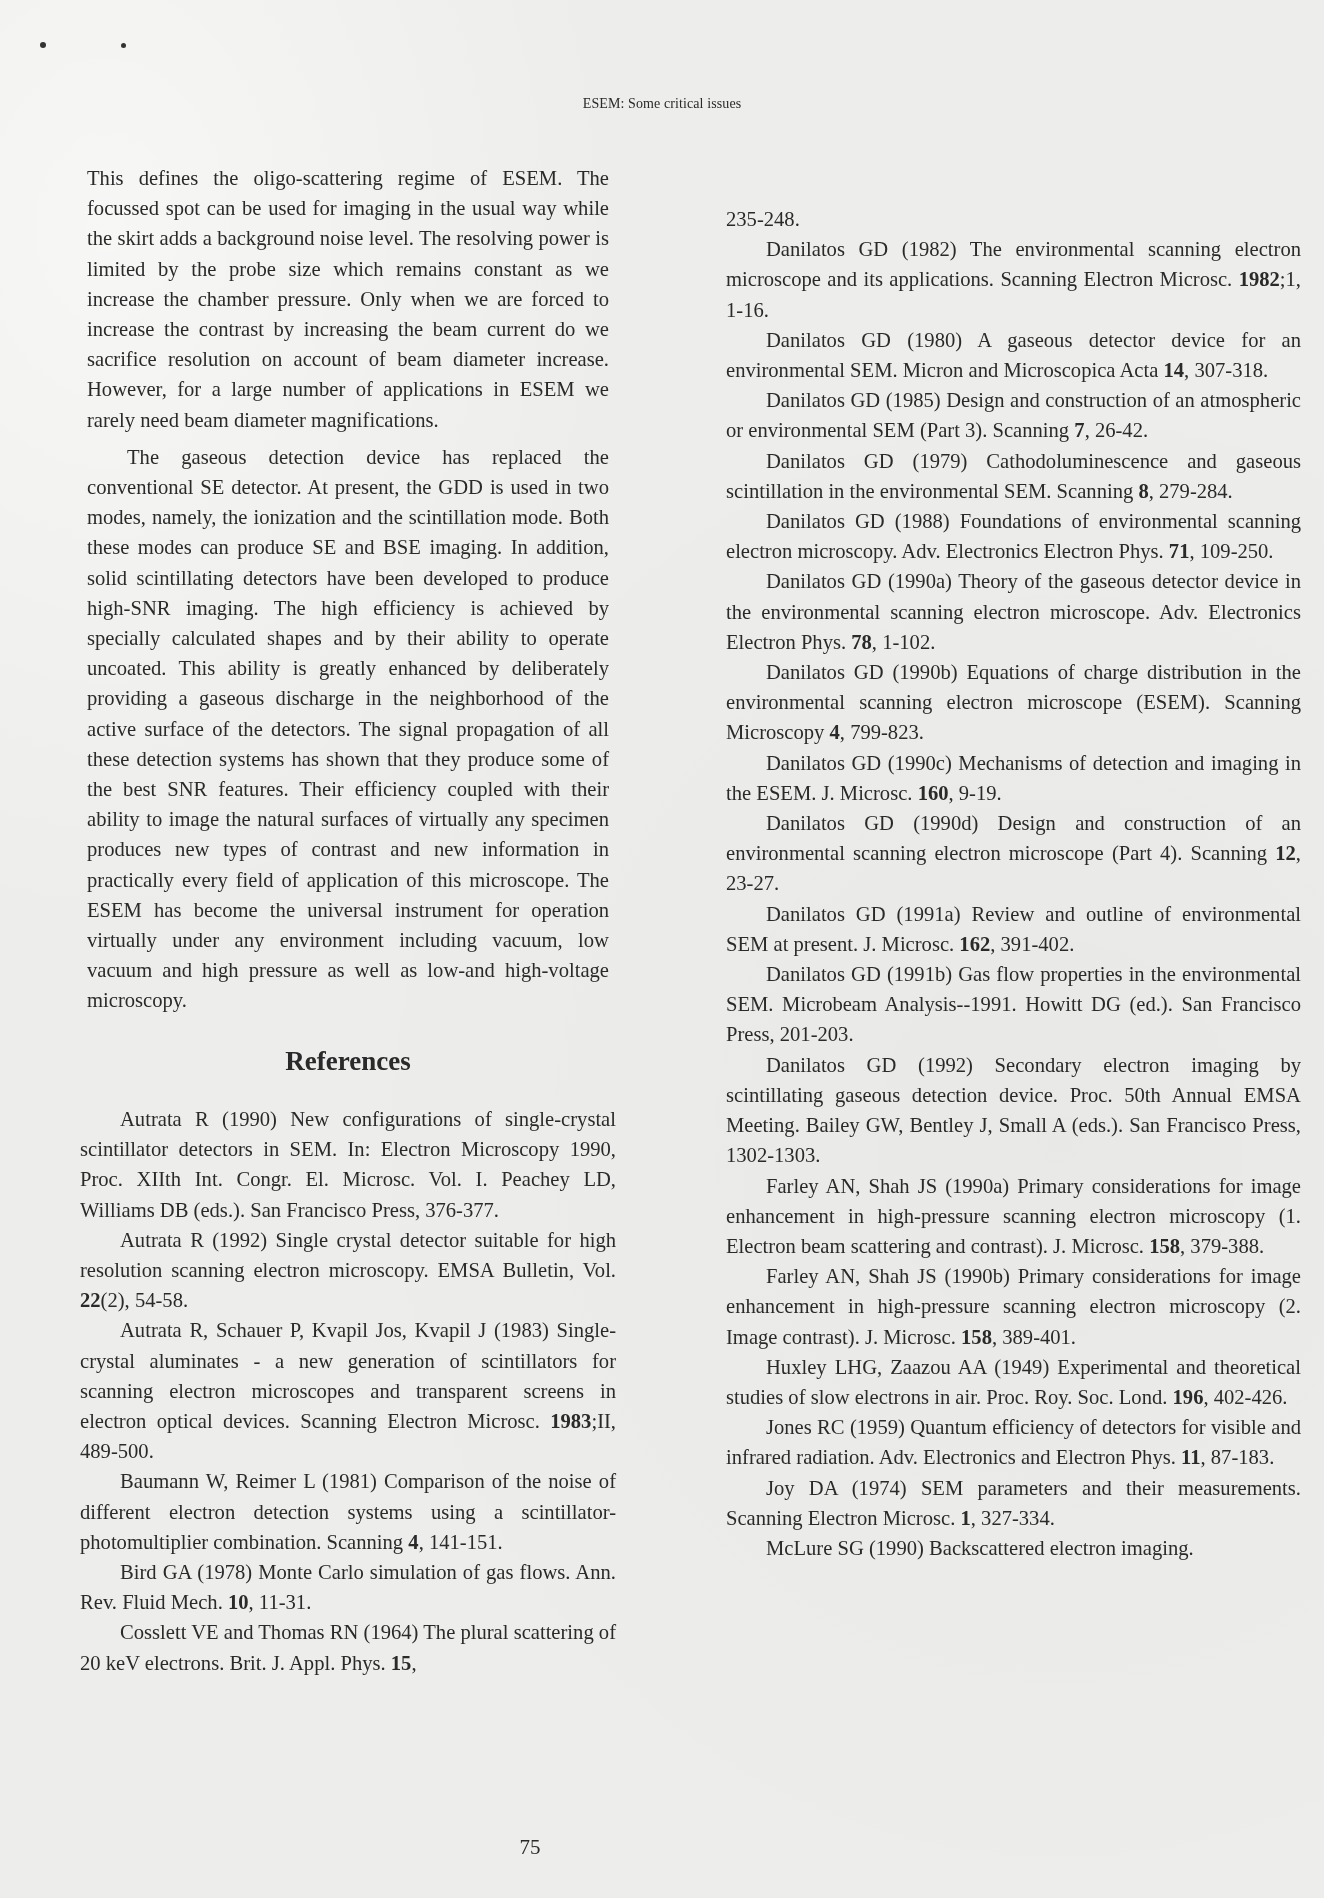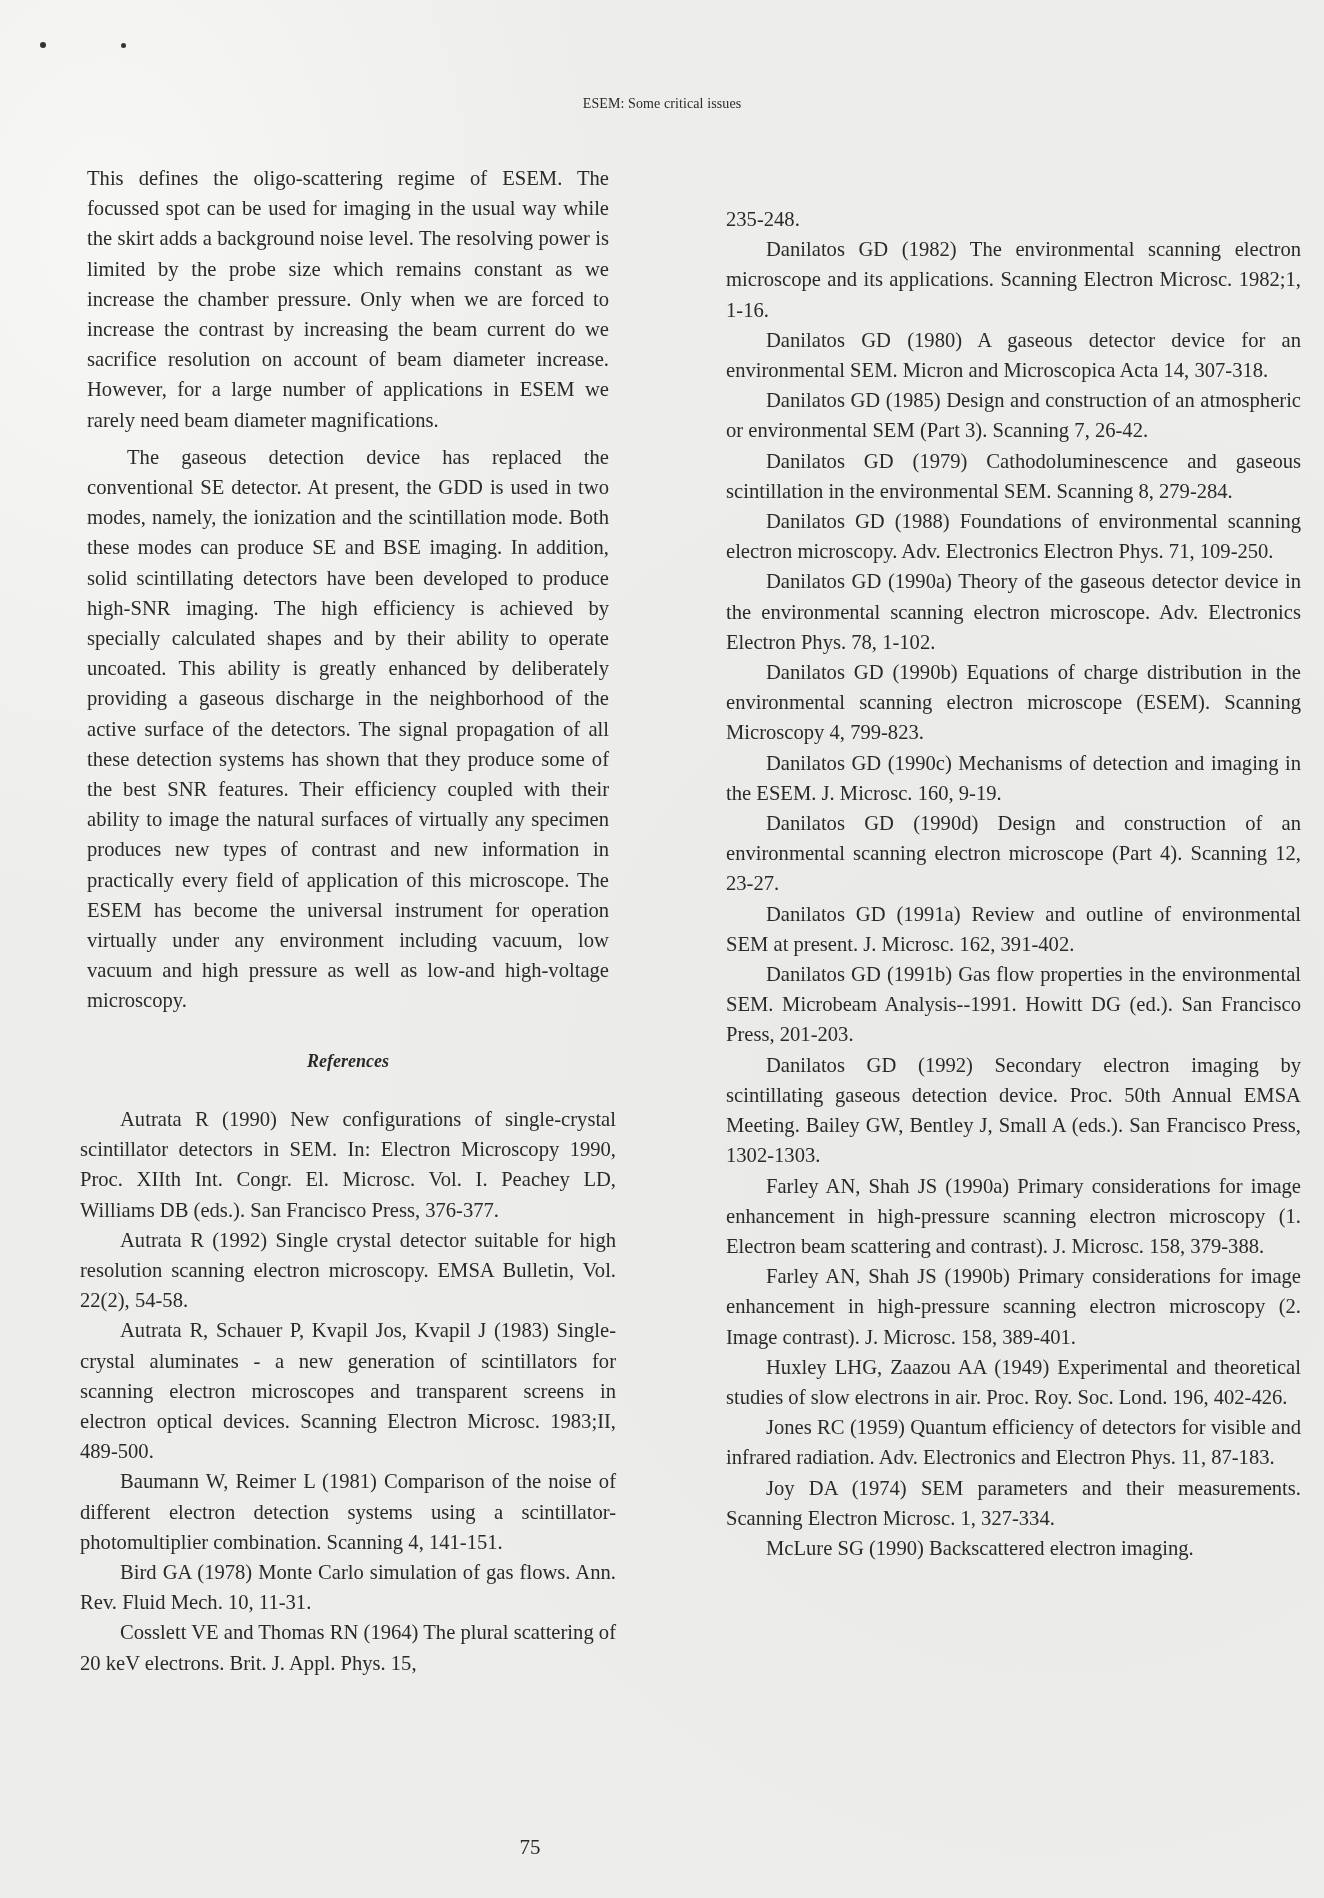--- a/index.html
+++ b/index.html
@@ -27,25 +27,24 @@
     position: absolute; font-size: 20.6px; line-height: 30.2px;
     text-align: justify;
   }
   .col-left { left: 80px; top: 156px; width: 536px; }
   .col-right { left: 726px; top: 156px; width: 575px; margin-top: 48px; }
   .para { margin: 7px; text-indent: 0; }
   .para.indent { text-indent: 40px; }
   .ref { margin: 0; text-indent: 40px; }
   .ref.noindent { text-indent: 0; }
   .refs-heading {
-    text-align: center; font-weight: bold; font-size: 18px;
+    text-align: center; font-weight: bold; font-size: 27px;
     margin: 30px 0 28px 0;
-    font-style: italic;
   }
-  .bold { font-weight: normal; }
+  .bold { font-weight: bold; }
   .page-number {
     position: absolute; top: 1835px; left: 0; width: 1060px;
     text-align: center; font-size: 21px;
   }
 </style>
 </head>
 <body>
 
 <div class="page-bg"></div>
 <div class="punch" style="left:40px; top:42px; width:6px; height:6px;"></div>

